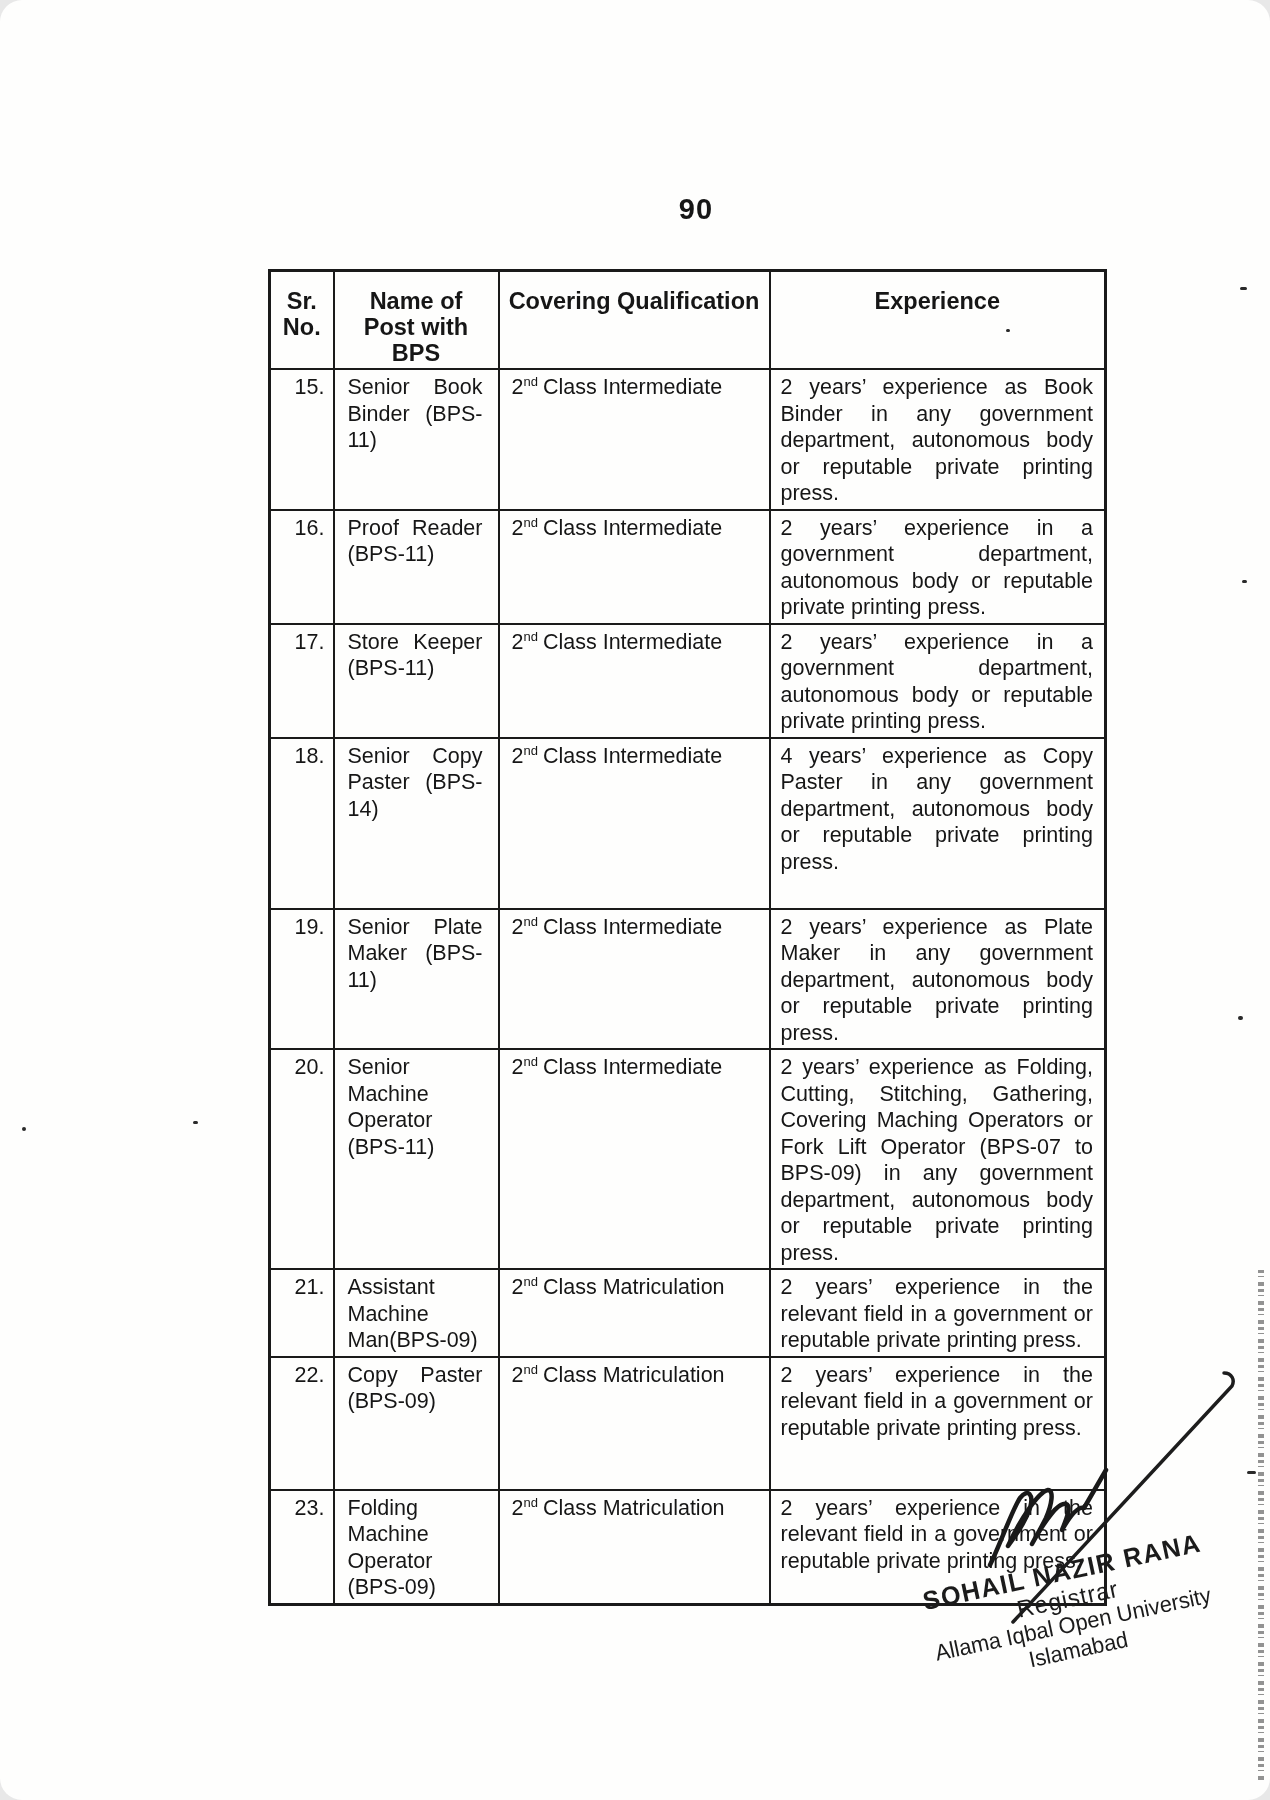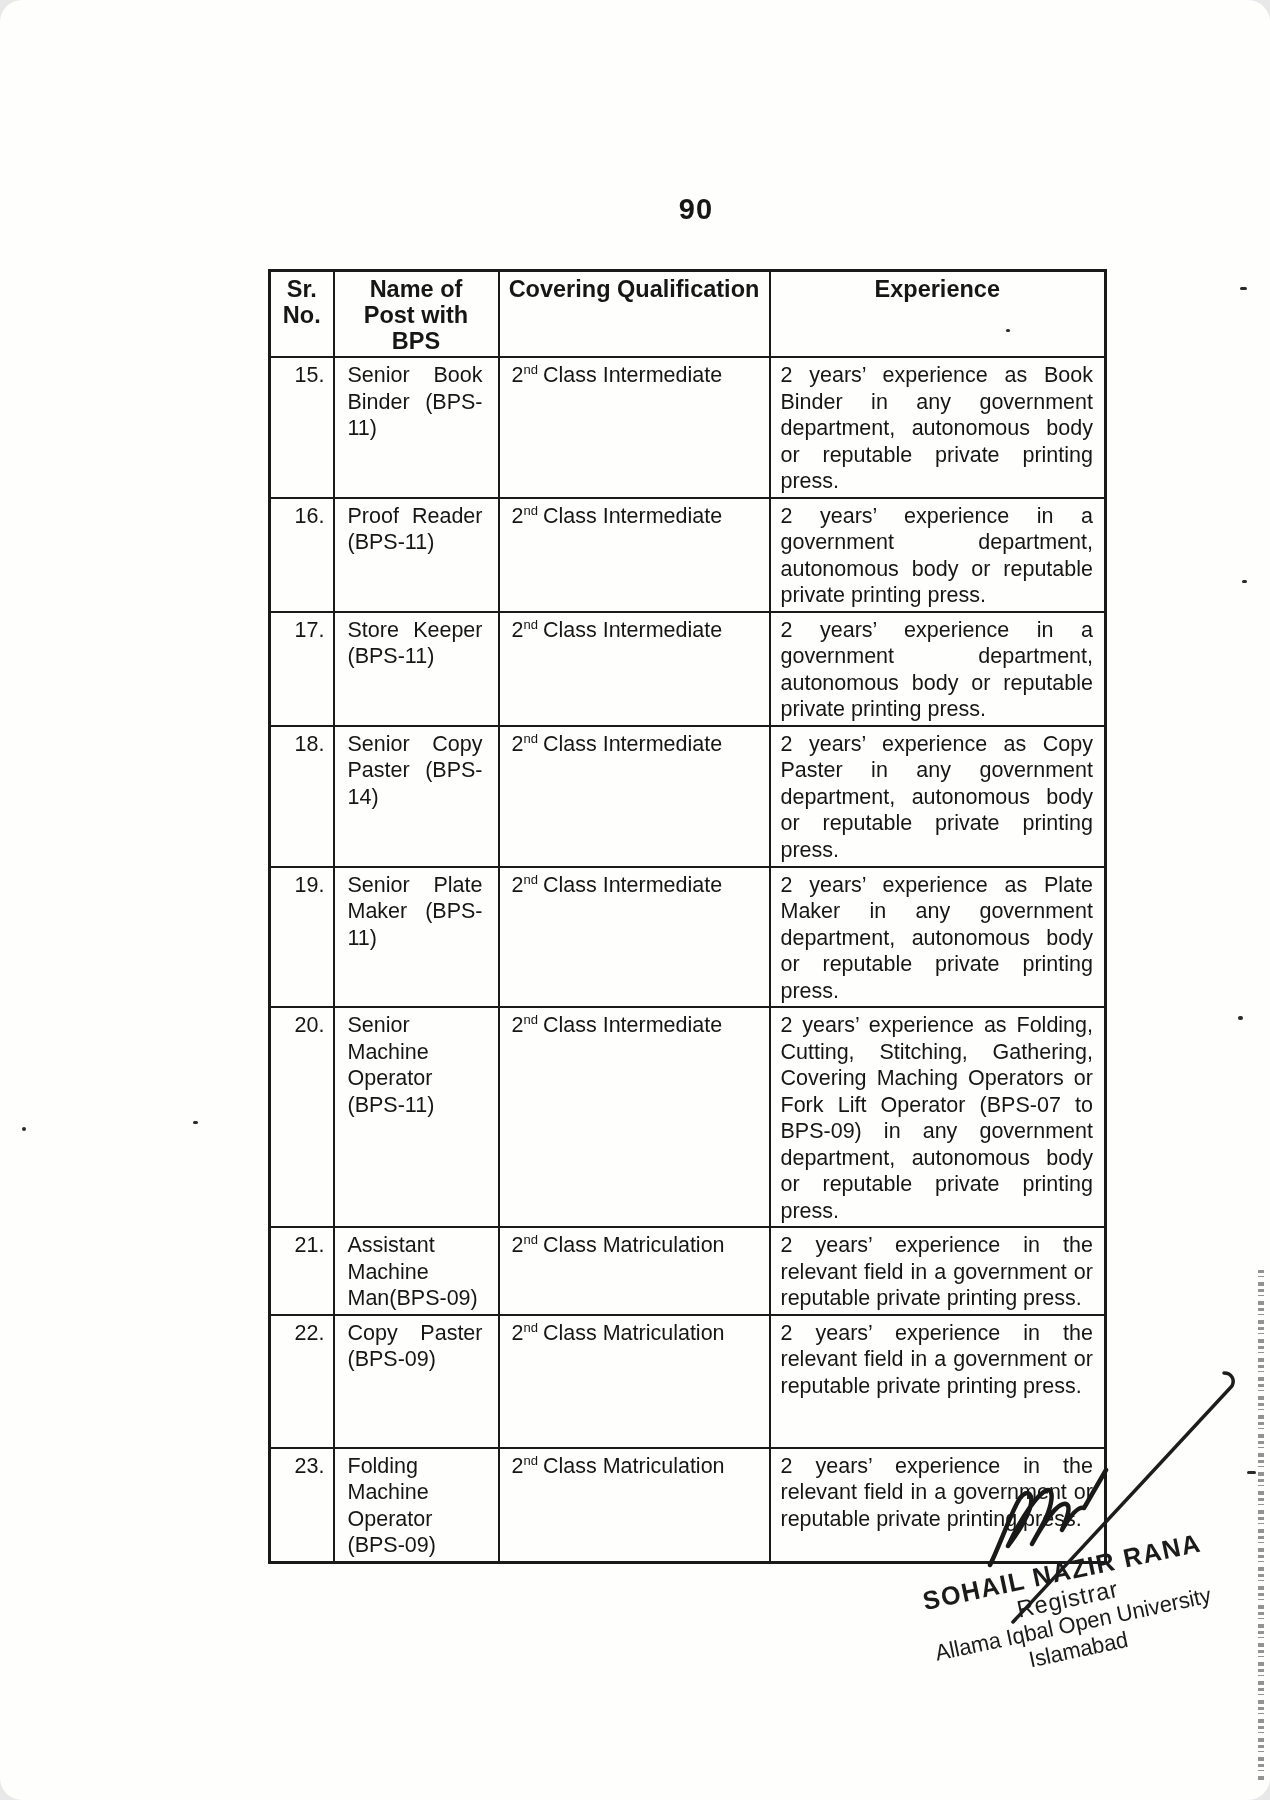--- a/index.html
+++ b/index.html
@@ -41,39 +41,39 @@
     font-size: 21.5px;
     line-height: 26.5px;
     padding: 4px 8px 2px 8px;
     overflow: hidden;
   }
   .doc-table th {
     font-weight: bold;
     font-size: 23.5px;
     line-height: 26px;
     text-align: center;
-    padding-top: 4px;
+    padding-top: 16px;
   }
   .doc-table col.c-sr   { width: 64px; }
   .doc-table col.c-name { width: 165px; }
   .doc-table col.c-qual { width: 271px; }
   .doc-table col.c-exp  { width: 336px; }
 
   .doc-table td.sr   { padding-left: 12px; text-align: right; }
   .doc-table td.name { padding: 4px 15px 2px 13px; text-align: justify; }
   .doc-table td.qual { padding-left: 12px; }
   .doc-table td.exp  { padding: 4px 11px 2px 10px; text-align: justify; }
   .doc-table td.qual sup { font-size: 13px; line-height: 0; }
   .doc-table td.qual .qual-rest { margin-left: 5px; }
 
   tr.h-row  { height: 82px;  }
   tr.row-0  { height: 133px; }
   tr.row-1  { height: 111px; }
   tr.row-2  { height: 109px; }
-  tr.row-3  { height: 141px; }
+  tr.row-3  { height: 171px; }
   tr.row-4  { height: 134px; }
   tr.row-5  { height: 158px; }
   tr.row-6  { height: 82px;  }
   tr.row-7  { height: 133px; }
   tr.row-8  { height: 108px; }
 
   
   .stamp {
     position: absolute;
     left: 905px;
@@ -164,21 +164,21 @@
       <tr class="row-2">
         <td class="sr">17.</td>
         <td class="name">Store Keeper (BPS-11)</td>
         <td class="qual"><span>2</span><sup>nd</sup><span class="qual-rest">Class Intermediate</span></td>
         <td class="exp">2 years’ experience in a government department, autonomous body or reputable private printing press.</td>
       </tr>
       <tr class="row-3">
         <td class="sr">18.</td>
         <td class="name">Senior Copy Paster (BPS-14)</td>
         <td class="qual"><span>2</span><sup>nd</sup><span class="qual-rest">Class Intermediate</span></td>
-        <td class="exp">2 years’ experience as Copy Paster in any government department, autonomous body or reputable private printing press.</td>
+        <td class="exp">4 years’ experience as Copy Paster in any government department, autonomous body or reputable private printing press.</td>
       </tr>
       <tr class="row-4">
         <td class="sr">19.</td>
         <td class="name">Senior Plate Maker (BPS-11)</td>
         <td class="qual"><span>2</span><sup>nd</sup><span class="qual-rest">Class Intermediate</span></td>
         <td class="exp">2 years’ experience as Plate Maker in any government department, autonomous body or reputable private printing press.</td>
       </tr>
       <tr class="row-5">
         <td class="sr">20.</td>
         <td class="name">Senior Machine Operator (BPS-11)</td>

